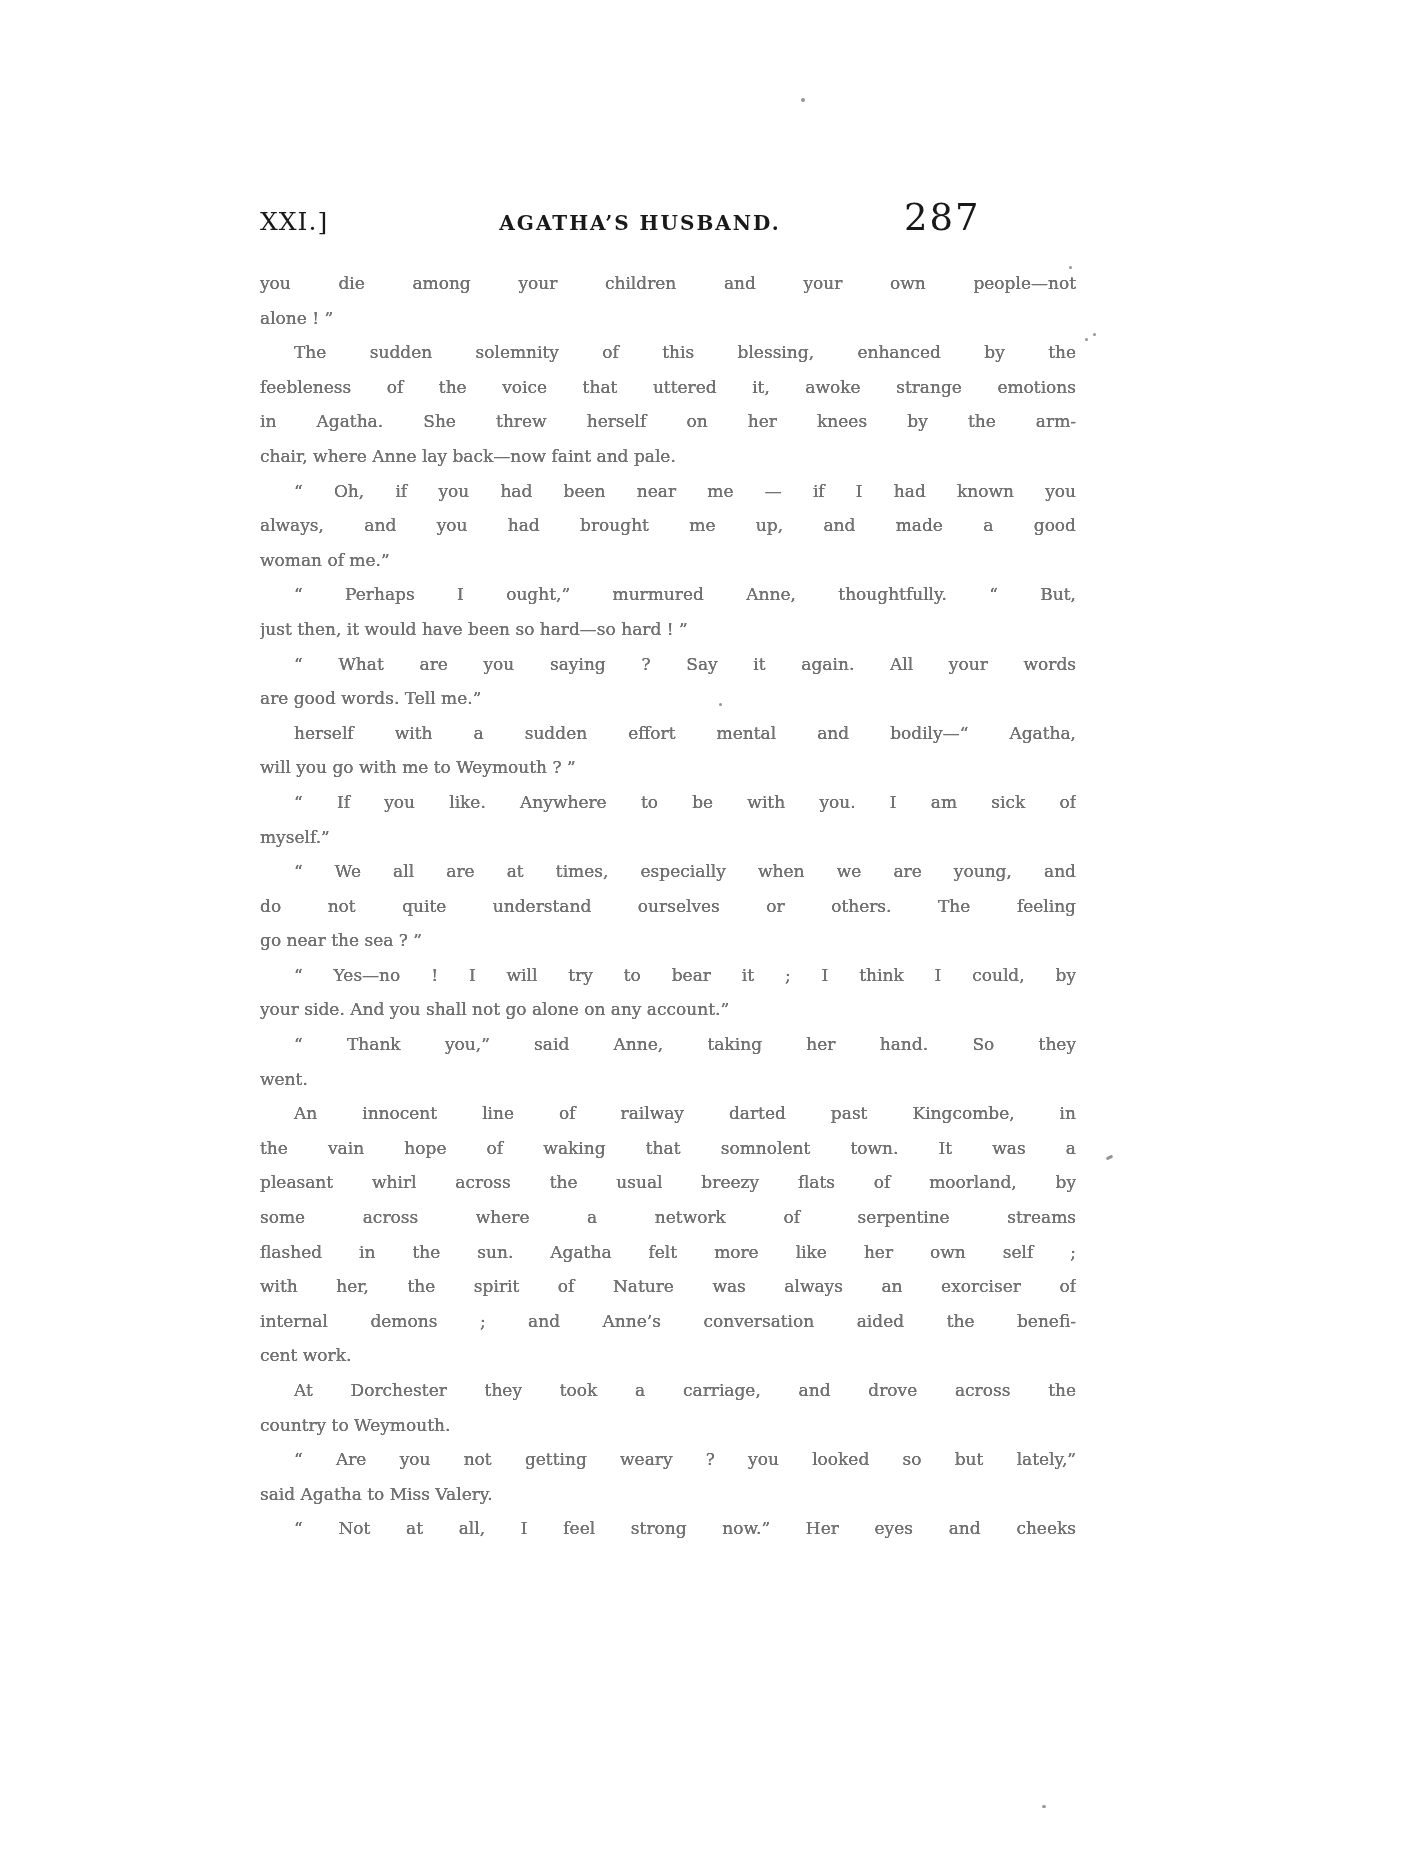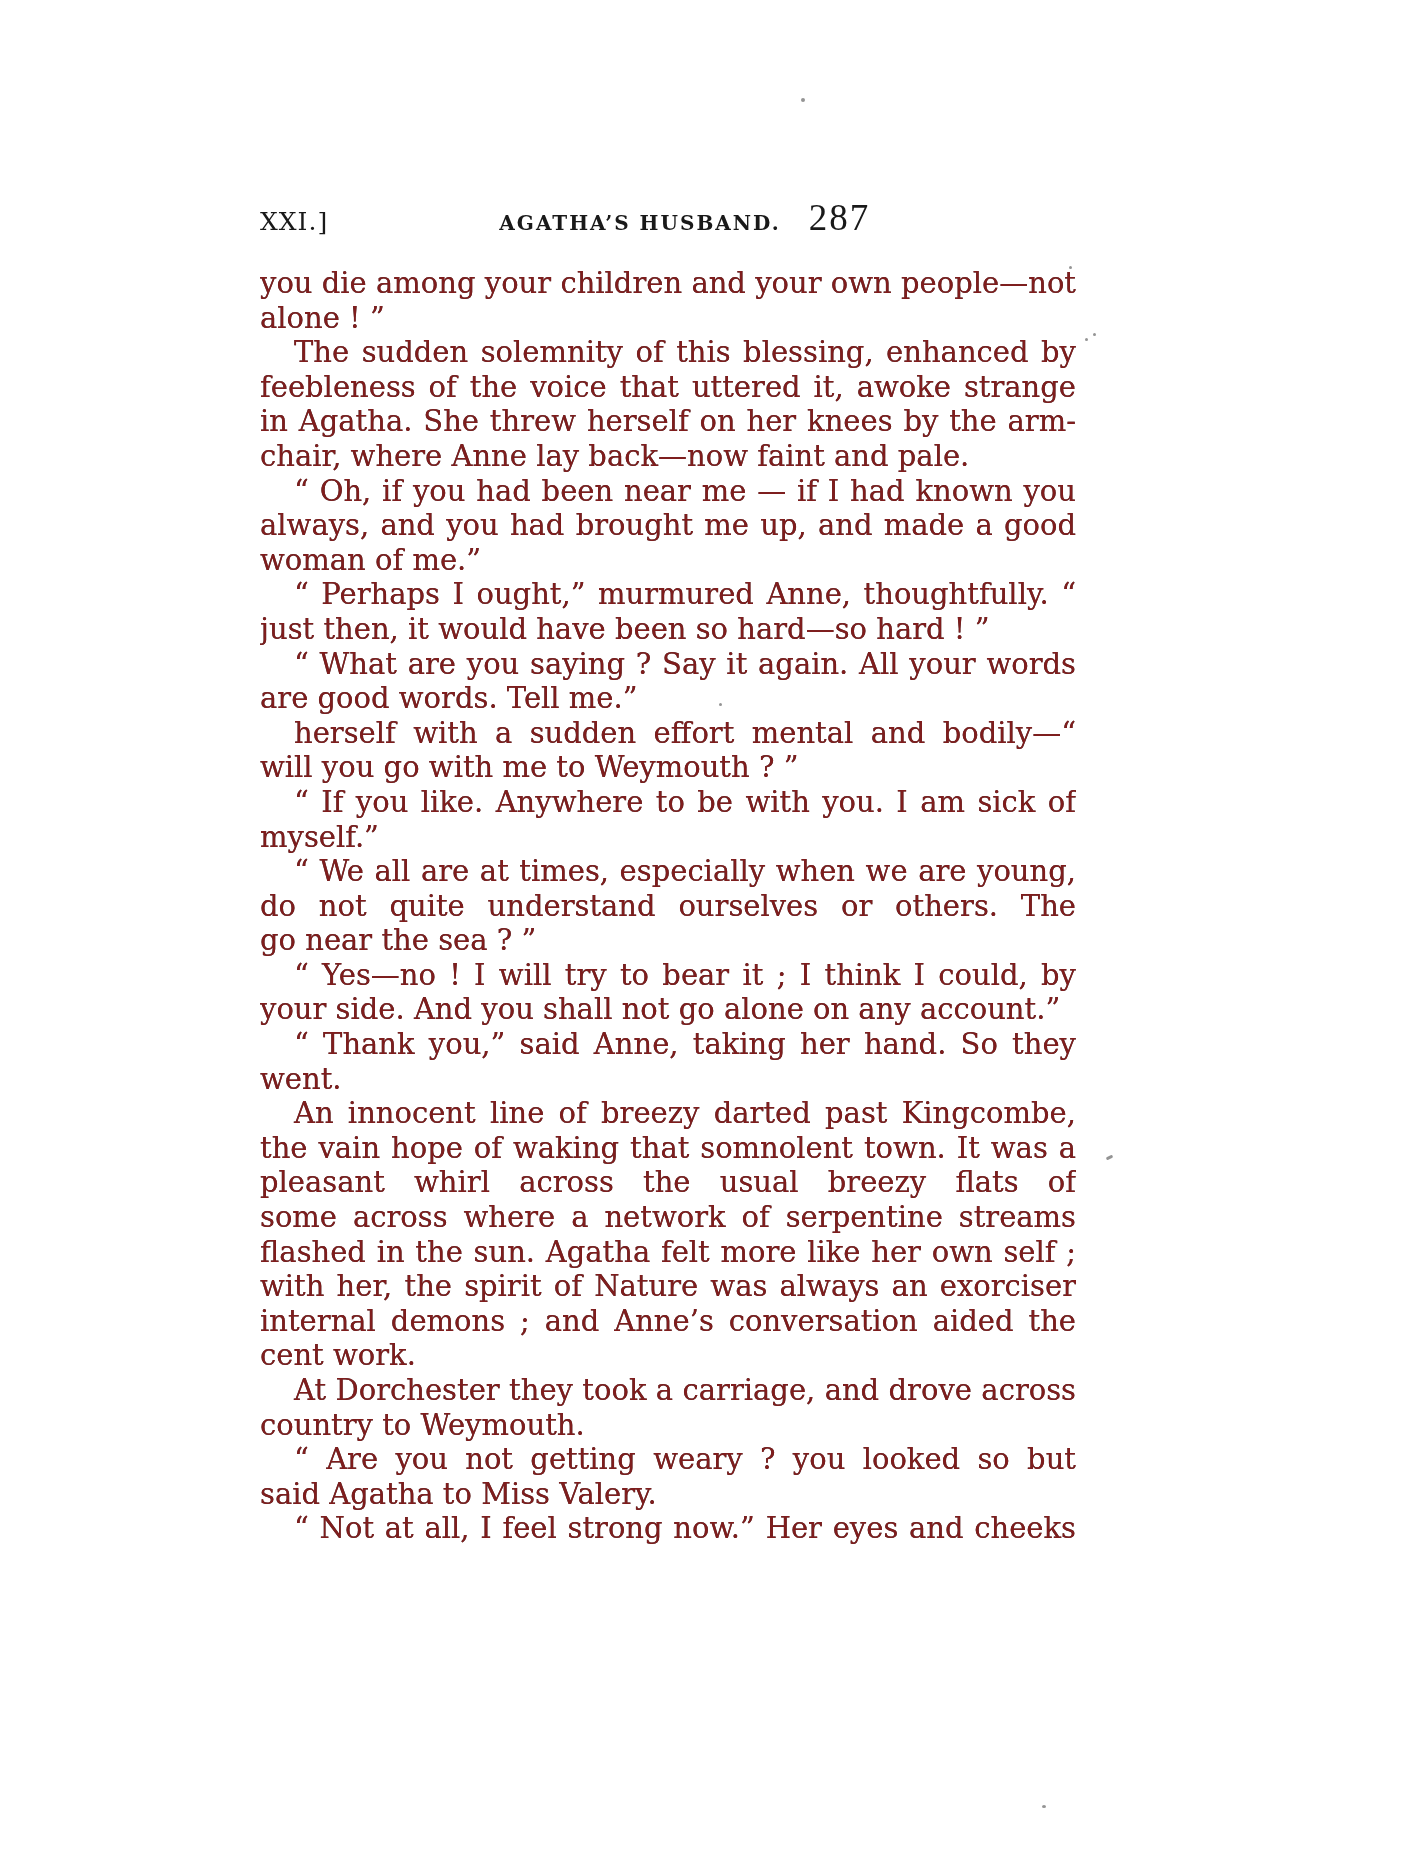--- a/index.html
+++ b/index.html
@@ -45,32 +45,31 @@
     font-size: 20px;
     font-weight: 700;
     letter-spacing: 2px;
     text-align: right;
     flex: 0 0 auto;
     transform: translateX(-28px);
   }
   .page-number {
     font-size: 37px;
     flex: 1;
-    text-align: left;
+    text-align: center;
     letter-spacing: 2px;
-    font-family: Liberation Serif, serif;
   }
   .text-block {
     position: absolute;
     left: 254px;
     top: 266px;
     width: 816px;
-    font-size: 29px;
+    font-size: 17px;
     line-height: 34.6px;
-    color: #7f1d1d;
+    color: #737373;
     text-shadow: 0 0 0.6px rgba(20,20,20,0.8);
   }
   .paragraph { margin: 0; }
   .line {
     text-align: justify;
     text-align-last: justify;
     white-space: normal;
     overflow: hidden;
     height: 34.6px;
   }
@@ -137,21 +136,21 @@
       </div>
       <div class="paragraph indent">
         <div class="line">“ Yes—no !  I will try to bear it ; I think I could, by</div>
         <div class="line line-last">your side.  And you shall not go alone on any account.”</div>
       </div>
       <div class="paragraph indent">
         <div class="line">“ Thank you,” said Anne, taking her hand.  So they</div>
         <div class="line line-last">went.</div>
       </div>
       <div class="paragraph indent">
-        <div class="line">An innocent line of breezy darted past Kingcombe, in</div>
+        <div class="line">An innocent line of railway darted past Kingcombe, in</div>
         <div class="line">the vain hope of waking that somnolent town.  It was a</div>
         <div class="line">pleasant whirl across the usual breezy flats of moorland, by</div>
         <div class="line">some across where a network of serpentine streams</div>
         <div class="line">flashed in the sun.  Agatha felt more like her own self ;</div>
         <div class="line">with her, the spirit of Nature was always an exorciser of</div>
         <div class="line">internal demons ; and Anne’s conversation aided the benefi-</div>
         <div class="line line-last">cent work.</div>
       </div>
       <div class="paragraph indent">
         <div class="line">At Dorchester they took a carriage, and drove across the</div>

